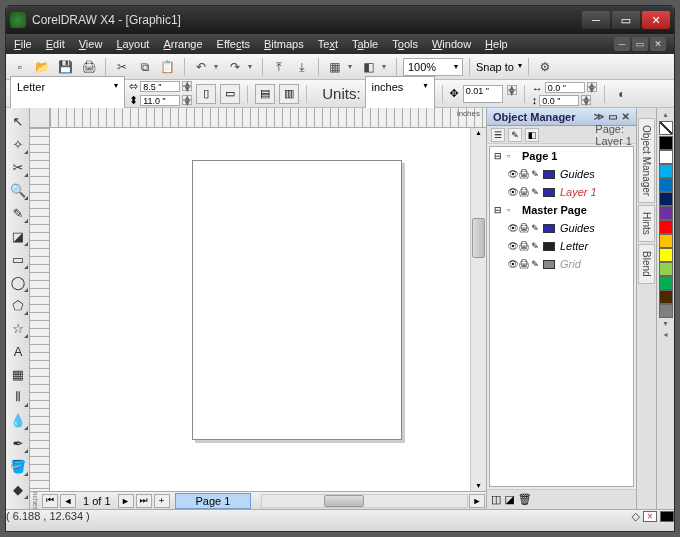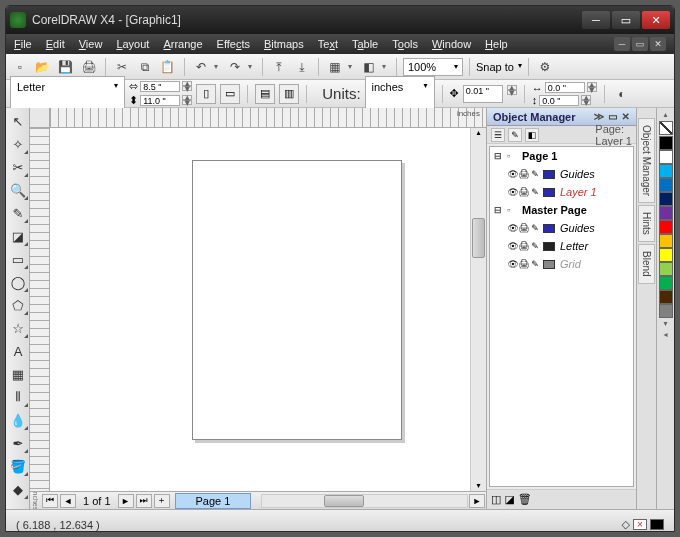--- a/index.html
+++ b/index.html
@@ -73,21 +73,21 @@
 .tree-label{margin-left:2px}
 .tree-label.red{color:#c33;font-style:italic}
 .color-palette{width:18px;background:#e0e0e0;border-left:1px solid #aaa;display:flex;flex-direction:column;align-items:center;padding:2px 0;gap:1px}
 .pal-arrow{font-size:8px;color:#666;height:10px}
 .pal-swatch{width:14px;height:14px;border:1px solid #666}
 .pal-none{width:14px;height:14px;border:1px solid #666;background:#fff;position:relative}
 .pal-none::after{content:'';position:absolute;inset:0;background:linear-gradient(to top right,transparent 45%,#333 45%,#333 55%,transparent 55%)}
 .right-tabs{width:20px;background:#e0e0e0;border-left:1px solid #aaa;display:flex;flex-direction:column;align-items:center;padding-top:10px}
 .right-tab{writing-mode:vertical-rl;font-size:10px;padding:6px 2px;color:#444;border:1px solid #bbb;background:#eee;margin-bottom:2px}
 .docker-bottom{height:20px;background:#e0e0e0;border-top:1px solid #ccc;display:flex;align-items:center;padding:0 4px;gap:3px}
-.statusbar{height:22px;background:linear-gradient(to bottom,#f0f0f0,#d8d8d8);border-top:1px solid #aaa;display:flex;align-items:flex-end;padding:0 10px;font-size:10px;color:#333;gap:10px}
+.statusbar{height:22px;background:linear-gradient(to bottom,#f0f0f0,#d8d8d8);border-top:1px solid #aaa;display:flex;align-items:flex-start;padding:0 0;font-size:10px;color:#333;gap:10px}
 .fill-outline{margin-left:auto;display:flex;align-items:center;gap:3px}
 .fo-swatch{width:14px;height:11px;border:1px solid #666;background:#fff;position:relative}
 .fo-swatch.none::after{content:'×';position:absolute;inset:0;display:flex;align-items:center;justify-content:center;color:#c33;font-size:10px}
 </style>
 </head>
 <body>
 
 <div class="window">
   <div class="titlebar">
     <div class="app-icon"></div>

